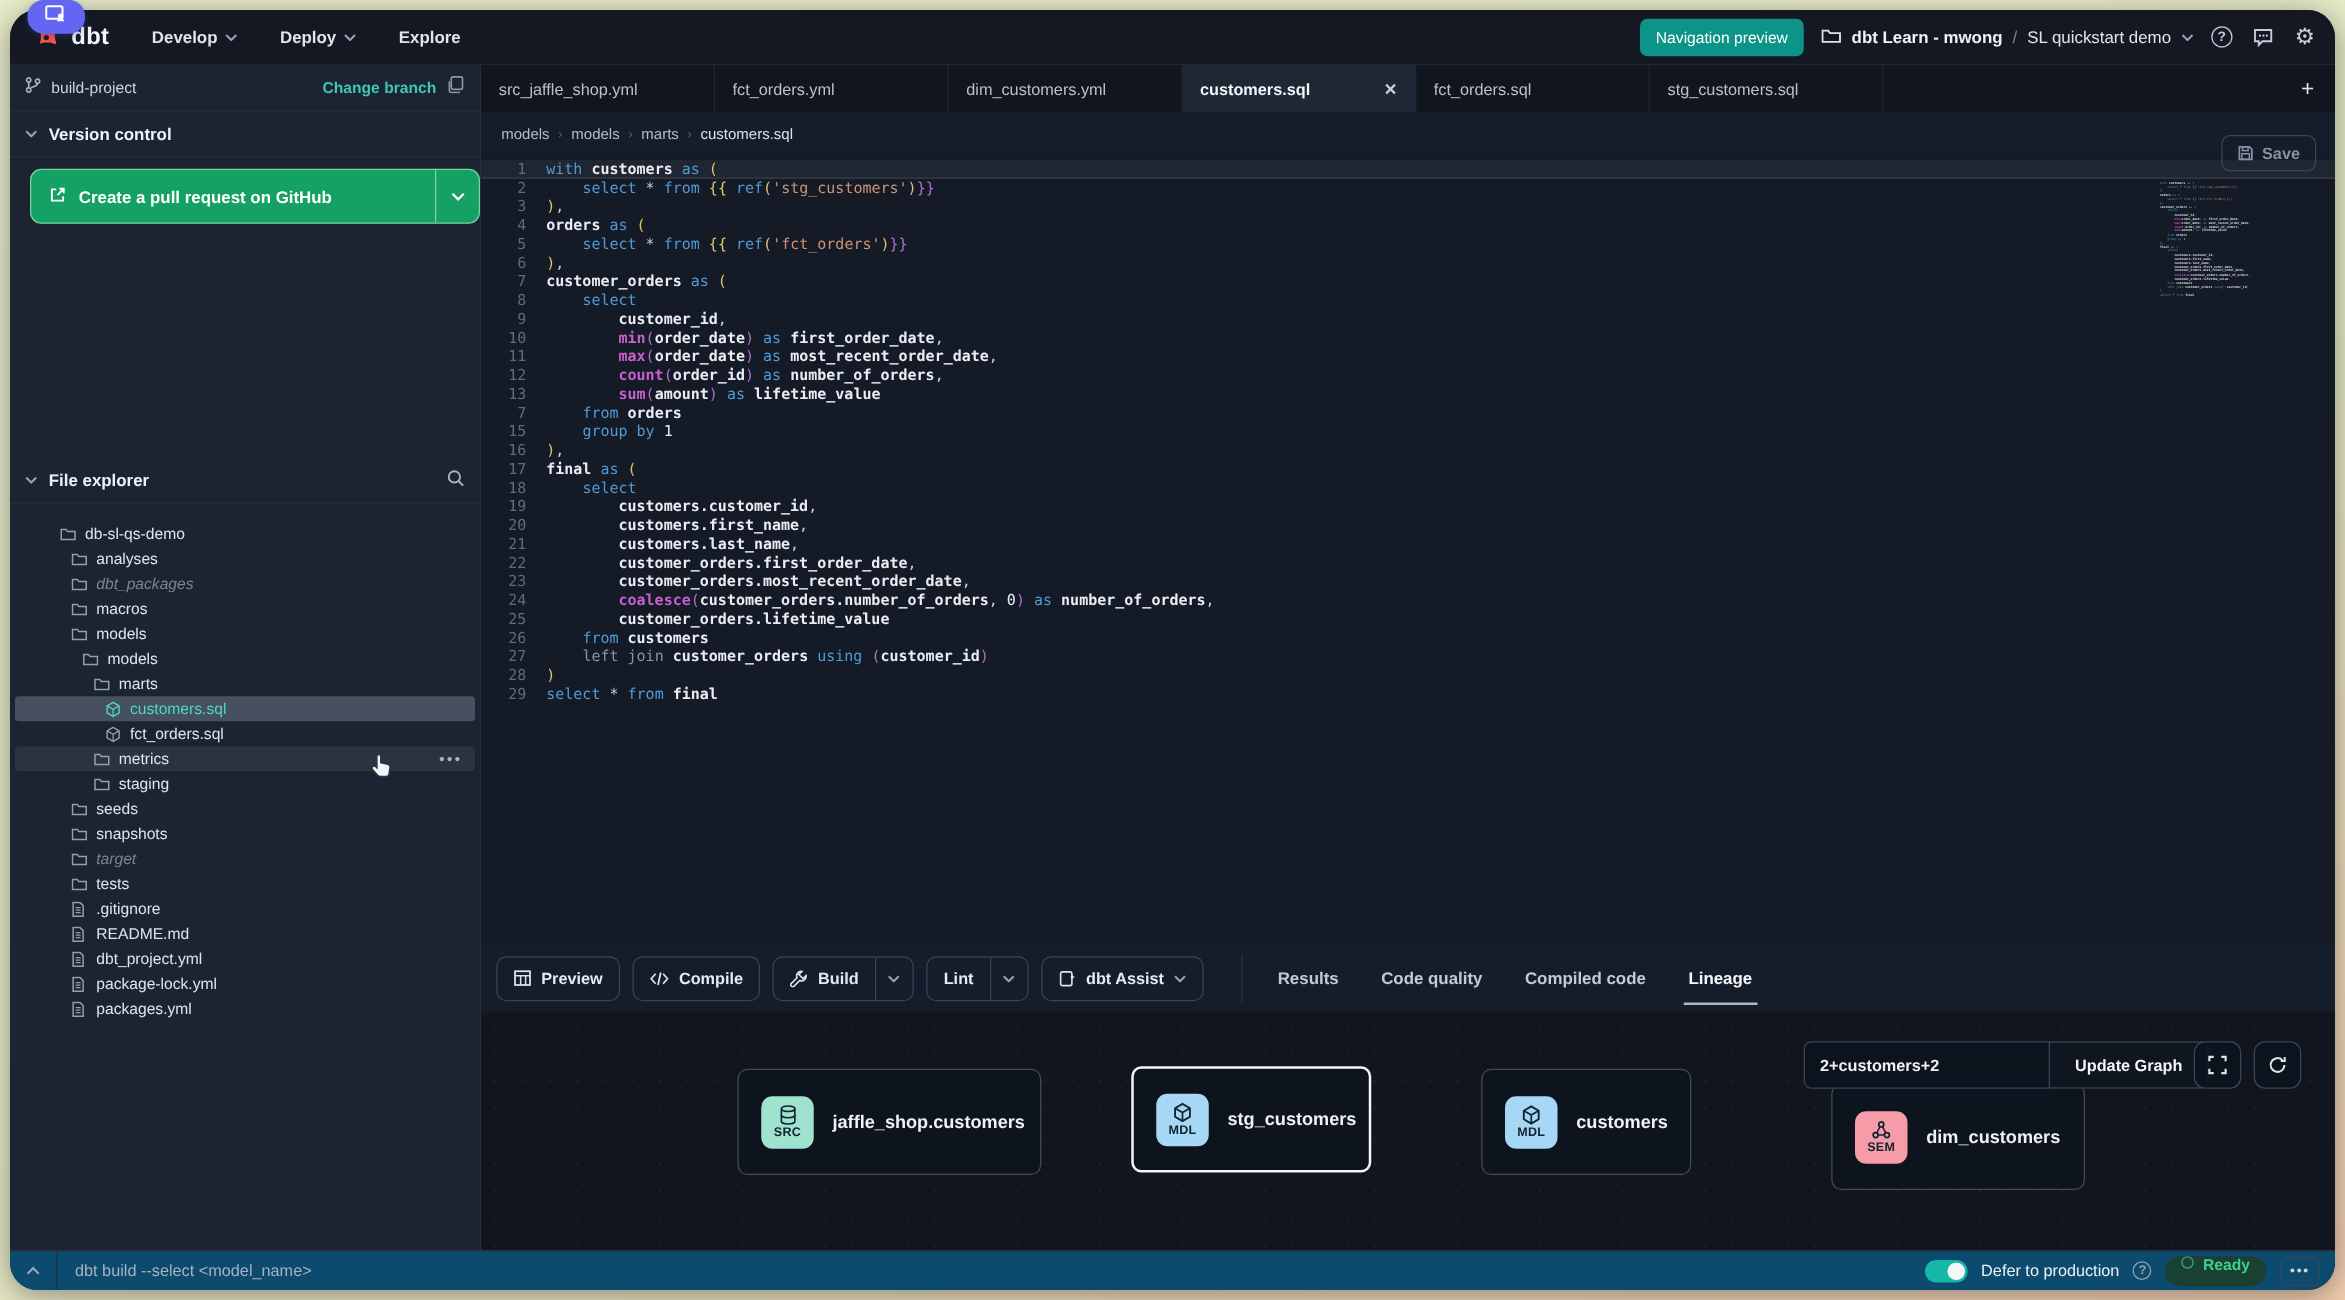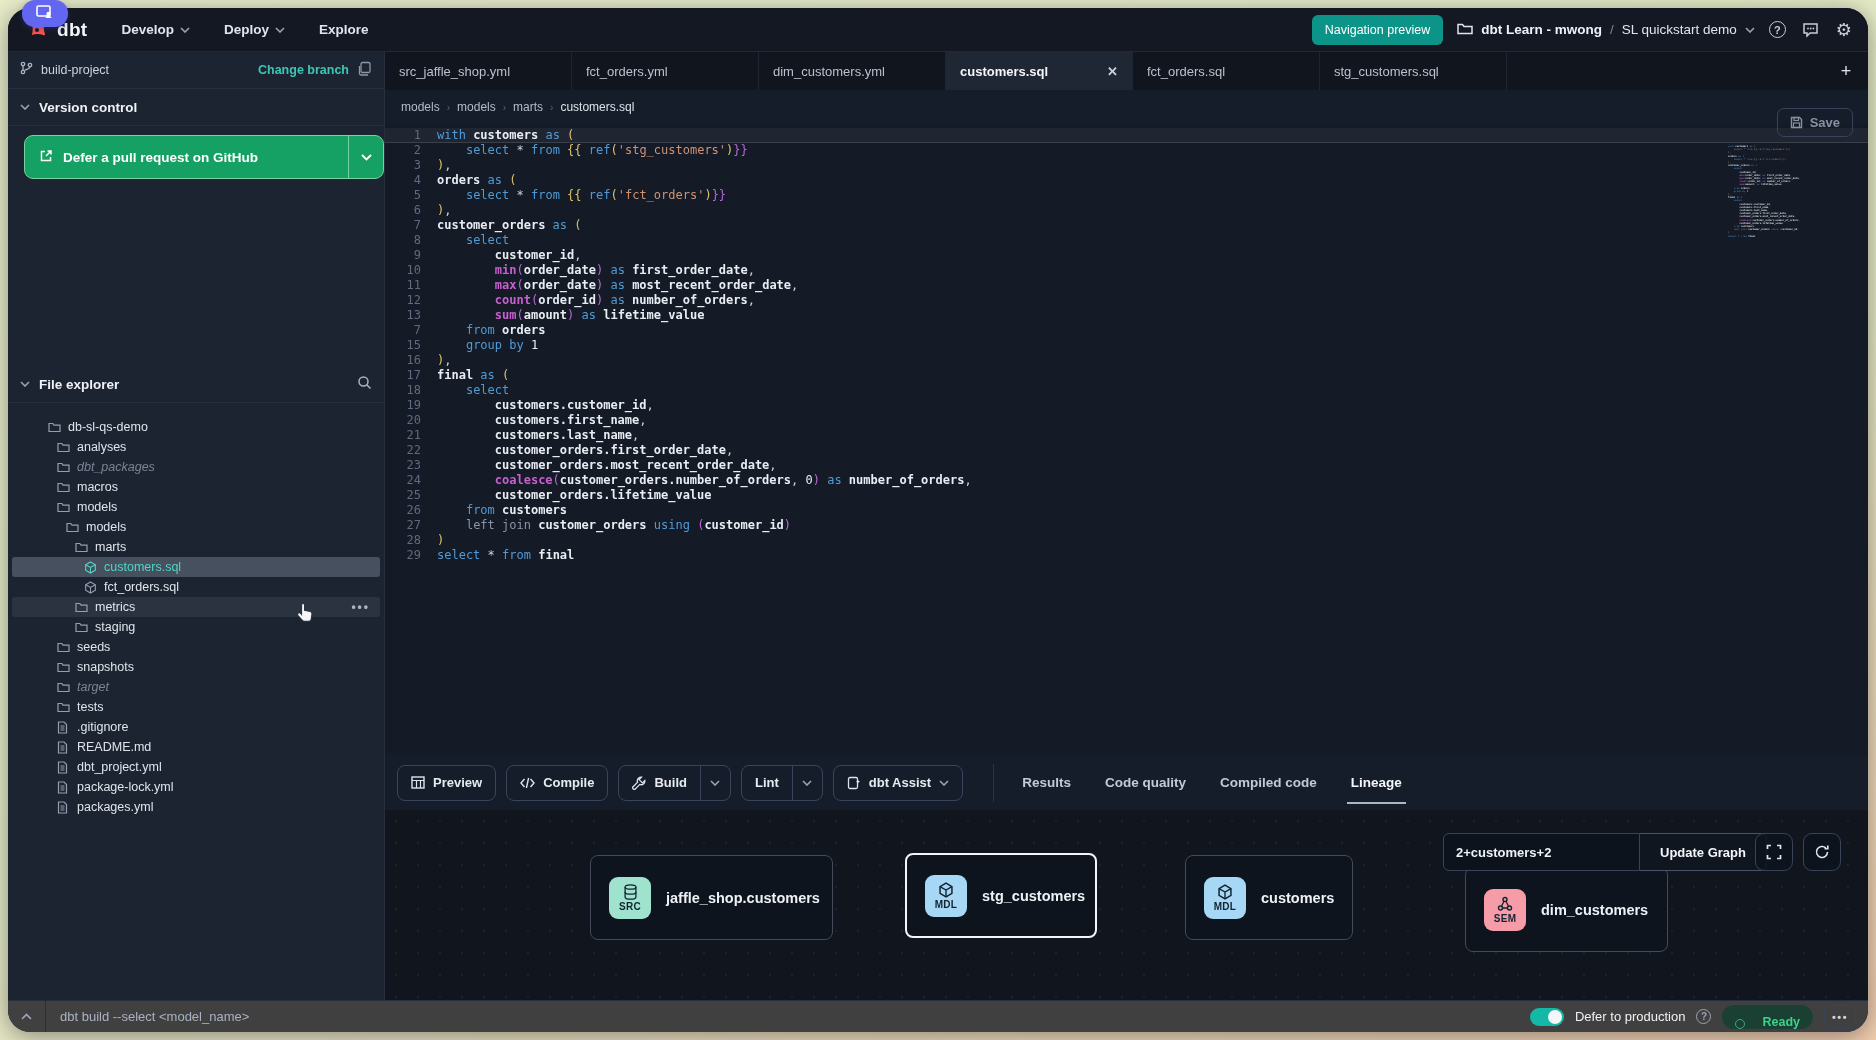--- a/index.html
+++ b/index.html
@@ -120,33 +120,33 @@
   .graph-controls { position:absolute; top:23px; left:1058px; display:flex; z-index:5; }
   .graph-search { width:197px; height:38px; background:#0d131c; border:1px solid #39445a;
     border-radius:6px 0 0 6px; color:#eef1f6; font-size:13px; font-weight:bold; padding:0 12px;
     font-family:"Liberation Sans", sans-serif; outline:none; }
   .graph-update { width:127px; height:38px; background:#10161f; border:1px solid #4a5568;
     border-left:none; border-radius:0 6px 6px 0; color:#f2f5f9; font-size:13px; font-weight:bold; cursor:pointer; }
   .sq-btn { position:absolute; top:23px; width:38px; height:38px; border:1px solid #39445a;
     border-radius:9px; background:rgba(13,19,28,.85); color:#dfe4ec; display:flex;
     align-items:center; justify-content:center; z-index:5; cursor:pointer; }
   
-  .statusbar { position:absolute; left:0; bottom:0; right:0; height:32px; background:#404040;
+  .statusbar { position:absolute; left:0; bottom:0; right:0; height:32px; background:#0c4a6e;
     border-top:1px solid #262f3e; display:flex; align-items:center; }
   .caret-box { width:38px; height:100%; display:flex; align-items:center; justify-content:center;
     border-right:1px solid #262f3e; color:#9aa3b5; cursor:pointer; }
   .cmd { margin-left:14px; font-size:13px; color:#a9b2c2; }
   .sb-right { margin-left:auto; display:flex; align-items:center; gap:11px; padding-right:12px; }
   .toggle { width:34px; height:18px; border-radius:9px; background:#14b8a6; position:relative; cursor:pointer; }
   .toggle .knob { position:absolute; top:2px; right:2px; width:14px; height:14px; border-radius:50%; background:#f4f6fa; }
   .defer-label { font-size:13px; font-weight:normal; color:#eef1f6; }
   .q-circle { width:15px; height:15px; border-radius:50%; border:1.4px solid #9aa3b5; color:#9aa3b5;
     font-size:10px; font-weight:bold; display:flex; align-items:center; justify-content:center; }
   .ready-pill { height:24px; padding:0 13px; border-radius:12px; background:#1a4034;
-    display:flex; align-items:flex-end; gap:17px; color:#41cf8c; font-size:12.5px; font-weight:bold; }
+    display:flex; align-items:flex-start; gap:7px; color:#41cf8c; font-size:12.5px; font-weight:bold; }
   .ready-dot { width:10px; height:10px; border-radius:50%; border:1.5px solid #3aa876; }
   .kebab-btn { width:32px; height:24px; border:1px solid #39445a; border-radius:6px;
     display:flex; align-items:center; justify-content:center; color:#cfd6e2; letter-spacing:1.5px;
     font-size:11px; font-weight:bold; background:transparent; }
   
   .presence-badge { position:absolute; left:22px; top:0; width:46px; height:27px; border-radius:13px;
     background:#6366f1; display:flex; align-items:center; justify-content:center; z-index:20;
     box-shadow:0 2px 6px rgba(60,60,140,.4); }
   .mouse-cursor { position:absolute; left:288px; top:594px; z-index:30; pointer-events:none; }
 </style>
@@ -253,21 +253,21 @@
     </div>
     <div class="pr-btn-wrap">
       <div class="pr-btn">
         <div class="pr-main">
           <span>
             <svg width="14" height="14" viewBox="0 0 14 14">
                 <path d="M6 2.5H2.5v9h9V8" fill="none" stroke="#fff" stroke-width="1.5"></path>
                 <path d="M8.5 2h3.5v3.5M12 2L7 7" fill="none" stroke="#fff" stroke-width="1.5"></path>
               </svg>
           </span>
-          <span>Defer a pull request on GitHub</span>
+          <span>Create a pull request on GitHub</span>
         </div>
         <div class="pr-caret">
           <svg width="11" height="7" viewBox="0 0 11 7">
               <path d="M1 1l4.5 4.5L10 1" fill="none" stroke="#fff" stroke-width="1.8"></path>
             </svg>
         </div>
       </div>
     </div>
     <div class="sec-header fe-header">
       <span class="chev">

